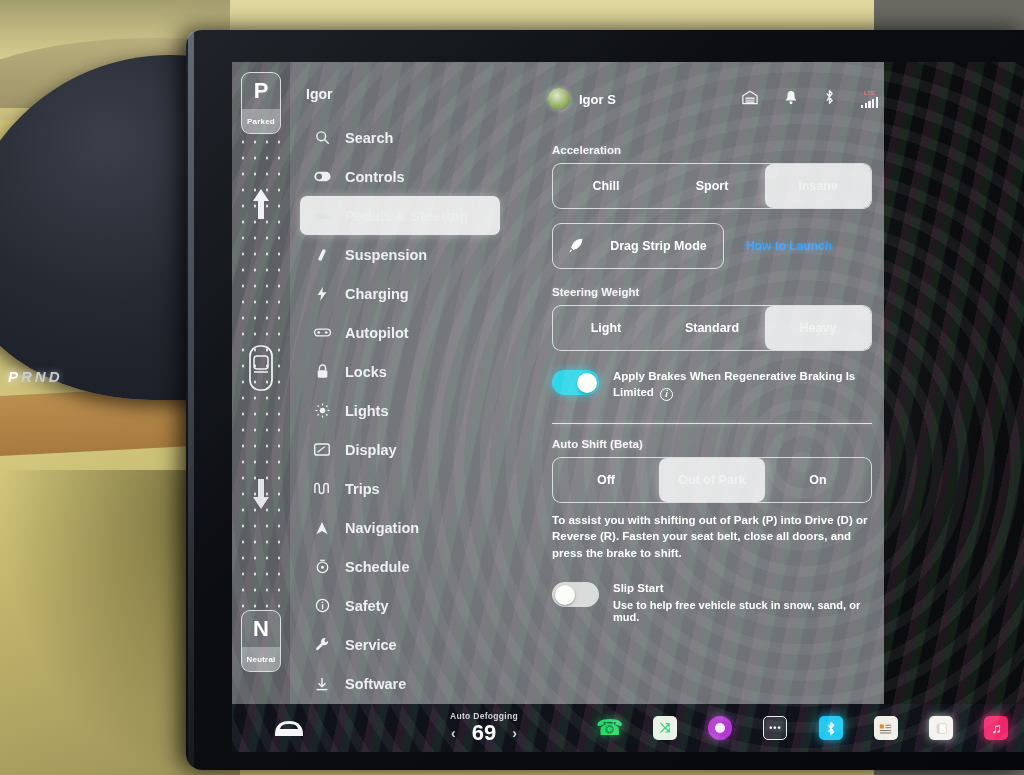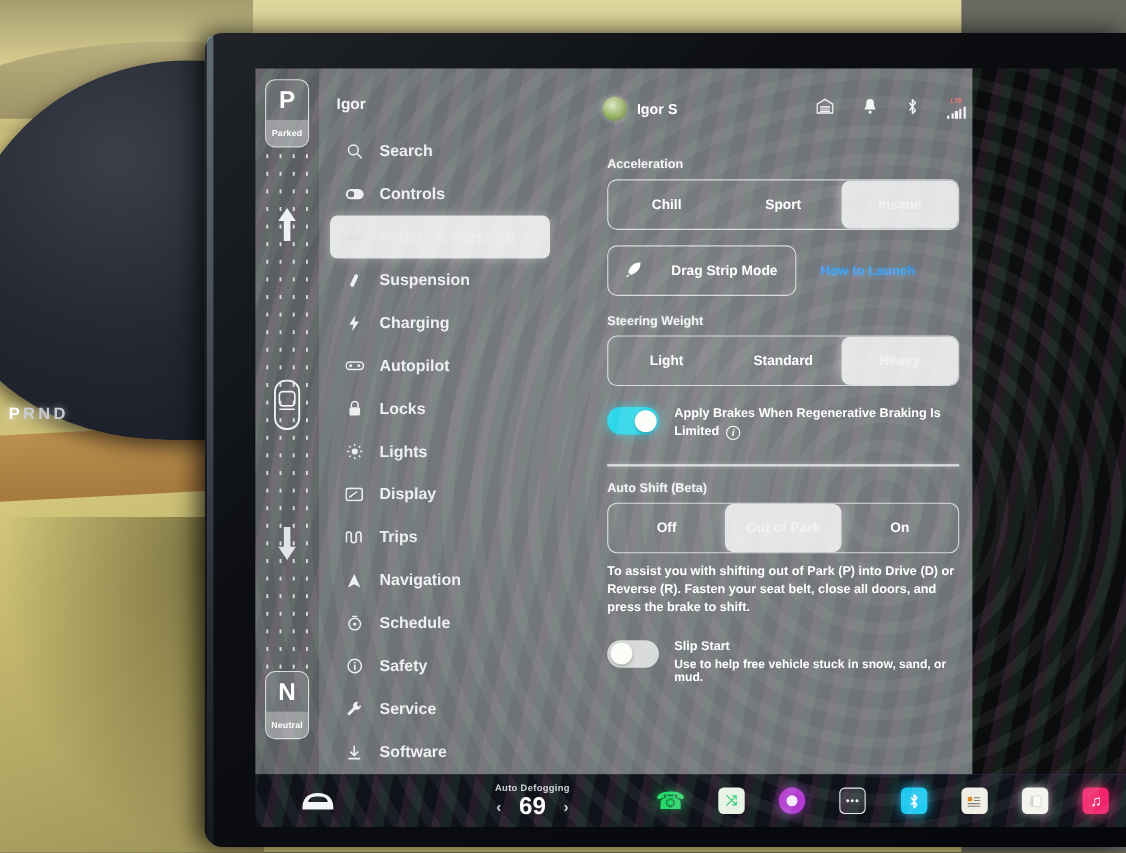--- a/index.html
+++ b/index.html
@@ -32,20 +32,21 @@
   }
   .dash-hood {
     position: absolute; left: -60px; top: 38px; width: 430px; height: 70px;
     background: linear-gradient(180deg, #b8ad7c 0%, #9f9468 100%);
     border-radius: 50% 50% 0 0 / 100% 100% 0 0;
   }
   .cluster-prnd {
     position: absolute; left: 8px; top: 368px;
     font-size: 15px; letter-spacing: 3px; color: #c9ccd2; font-weight: 600;
     text-shadow: 0 0 6px rgba(255,255,255,.55);
+    font-style: italic;
   }
   .cluster-prnd .p-active { color: #fff; text-shadow: 0 0 9px rgba(255,255,255,.95); }
   .wood-trim {
     position: absolute; left: -10px; top: 390px; width: 250px; height: 60px;
     background: linear-gradient(180deg, #bb8f4e 0%, #a67a3e 100%);
     transform: rotate(-3deg);
   }
   .lower-panel {
     position: absolute; left: -20px; top: 420px; width: 260px; height: 360px;
     background: linear-gradient(160deg, #d8cd80 0%, #c2b66d 40%, #9d9258 100%);

